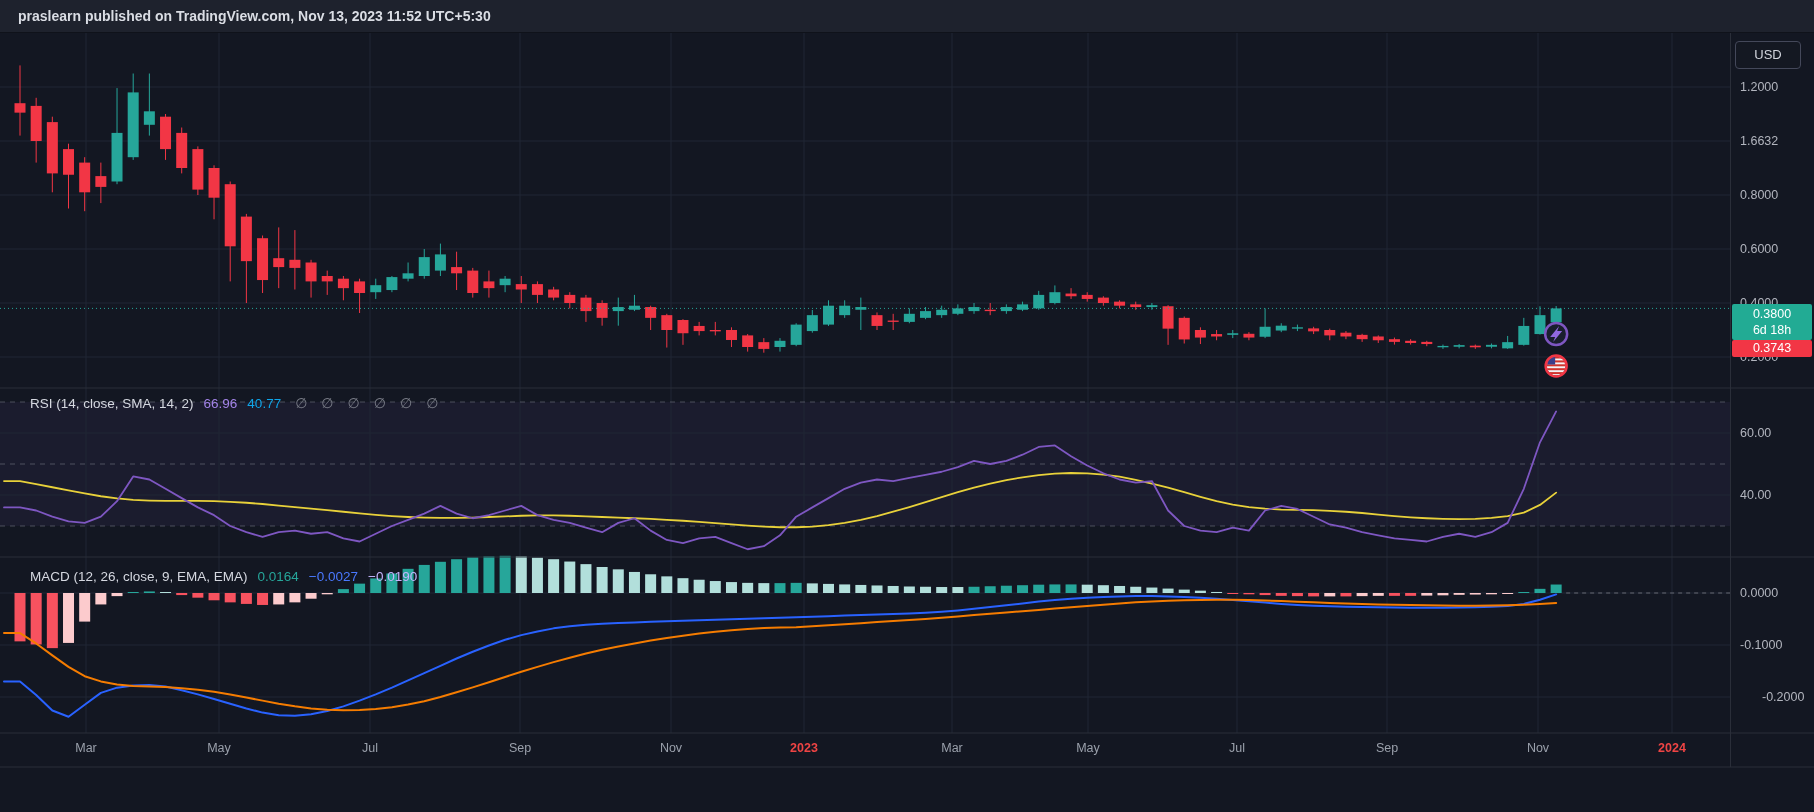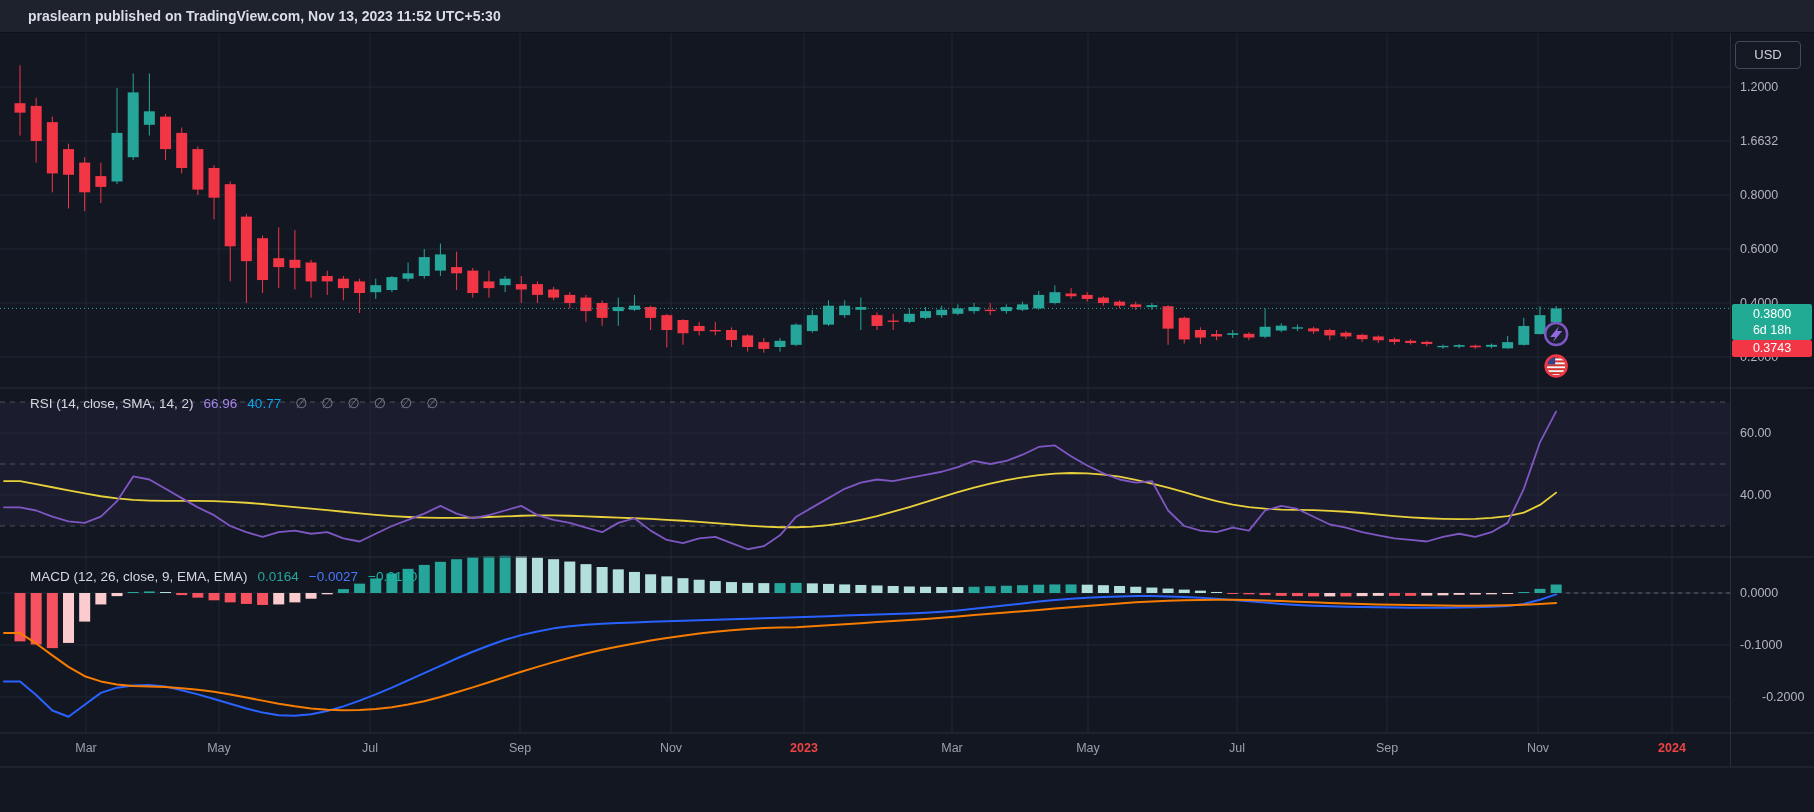--- a/index.html
+++ b/index.html
@@ -2,35 +2,35 @@
 <html><head>
 <meta charset="utf-8">
 <style>
   html,body{margin:0;padding:0;background:#131722;width:1814px;height:812px;overflow:hidden;
     font-family:"Liberation Sans",sans-serif;-webkit-font-smoothing:antialiased;}
   #screen{position:relative;width:1814px;height:812px;background:#131722;}
   #plot{position:absolute;left:0;top:0;z-index:1;}
   .ov{position:absolute;z-index:3;}
   
   #topbar{left:0;top:0;width:1814px;height:33px;background:#1e222d;border-bottom:1px solid #0f121a;
-    color:#dadde4;font-size:14px;font-weight:700;line-height:33px;padding-left:28px;box-sizing:border-box;white-space:nowrap;}
+    color:#dadde4;font-size:14px;font-weight:700;line-height:33px;padding-left:18px;box-sizing:border-box;white-space:nowrap;}
   
   .legend{white-space:nowrap;font-size:13.5px;color:#d5d8e0;}
   #legend-main{left:30px;top:39px;}
   #legend-rsi{left:30px;top:395px;}
   #legend-macd{left:30px;top:569px;}
   .lk{color:#8a8e99;margin-left:9px;}
   .lv{color:#26a69a;}
   .chg{color:#26a69a;margin-left:9px;}
   .rsi-v1{color:#a384e8;margin-left:10px;}
   .rsi-v2{color:#0ea5e9;margin-left:10px;}
   .empty-mark{color:#787b86;margin-left:14px;font-size:14px;}
   .macd-hist{color:#26a69a;margin-left:10px;}
   .macd-line{color:#4a79ff;margin-left:10px;}
-  .macd-sig{color:#14b8a6;margin-left:10px;}
+  .macd-sig{color:#c4b5fd;margin-left:10px;}
   
   #right-axis{left:1730px;top:33px;width:84px;height:734px;border-left:1px solid #2a2e39;z-index:2;}
   #usd-btn{position:absolute;left:4px;top:8px;width:64px;height:26px;border:1px solid #44485a;border-radius:4px;
     color:#d1d4dc;font-size:13px;text-align:center;line-height:26px;background:#15192280;}
   .ytick{position:absolute;left:9px;color:#b2b5be;font-size:12.5px;height:14px;line-height:14px;z-index:3;}
   #price-badge{position:absolute;left:1px;top:271px;width:80px;background:#22ab94;color:#fff;
     font-size:12.5px;text-align:center;border-radius:2px;z-index:5;padding:2px 0;}
   #price-badge .row{height:16px;line-height:16px;}
   #prev-badge{position:absolute;left:1px;top:307px;width:80px;background:#f23645;color:#ffffff;
     font-size:12.5px;text-align:center;border-radius:2px;z-index:5;height:17px;line-height:17px;}

